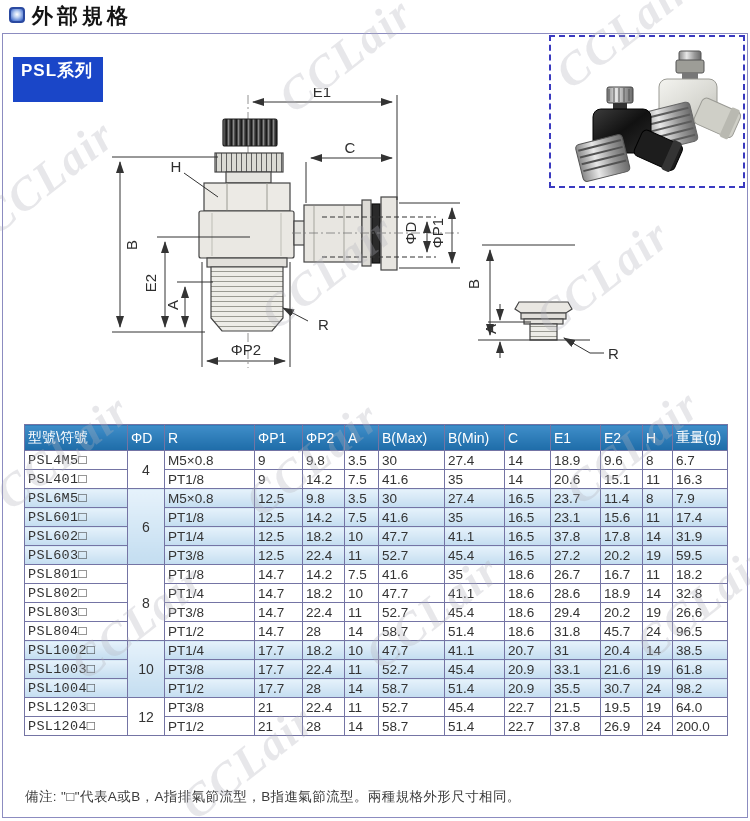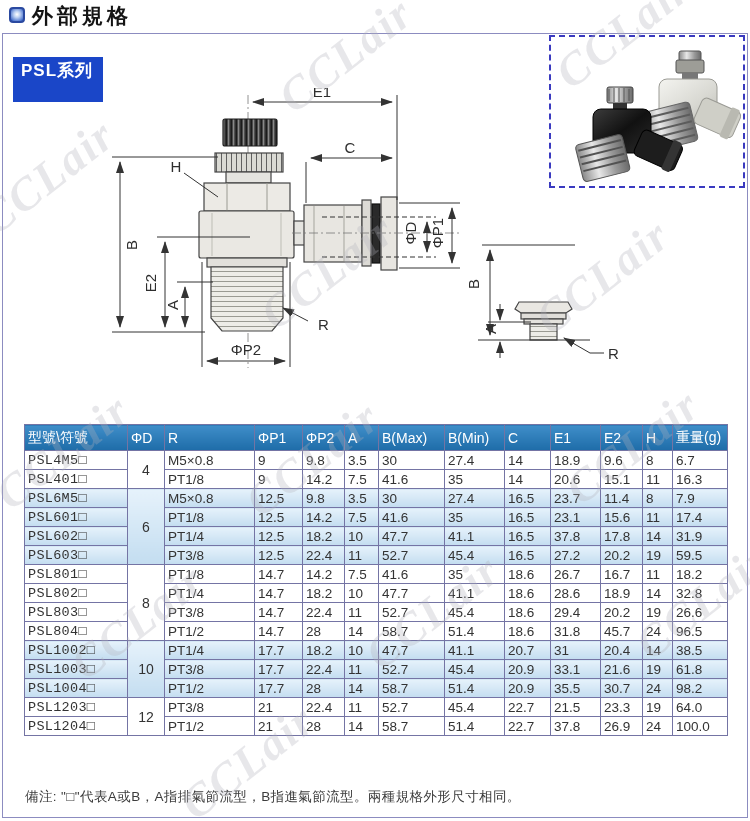--- a/index.html
+++ b/index.html
@@ -473,37 +473,37 @@
           <td class="model">PSL1203□</td>
           <td class="dcell" rowspan="2">12</td>
           <td>PT3/8</td>
           <td>21</td>
           <td>22.4</td>
           <td>11</td>
           <td>52.7</td>
           <td>45.4</td>
           <td>22.7</td>
           <td>21.5</td>
-          <td>23.3</td>
+          <td>19.5</td>
           <td>19</td>
           <td>64.0</td>
         </tr>
         <tr>
           <td class="model">PSL1204□</td>
           <td>PT1/2</td>
           <td>21</td>
           <td>28</td>
           <td>14</td>
           <td>58.7</td>
           <td>51.4</td>
           <td>22.7</td>
           <td>37.8</td>
           <td>26.9</td>
           <td>24</td>
-          <td>100.0</td>
+          <td>200.0</td>
         </tr>
       </tbody>
   </table>
 
   <div class="footnote">備注: "□"代表A或B，A指排氣節流型，B指進氣節流型。兩種規格外形尺寸相同。</div>
 
   <div class="wm" style="left:268px;top:28px">CCLair</div>
   <div class="wm" style="left:545px;top:4px">CCLair</div>
   <div class="wm" style="left:-30px;top:150px">CCLair</div>
   <div class="wm" style="left:250px;top:245px">CCLair</div>

